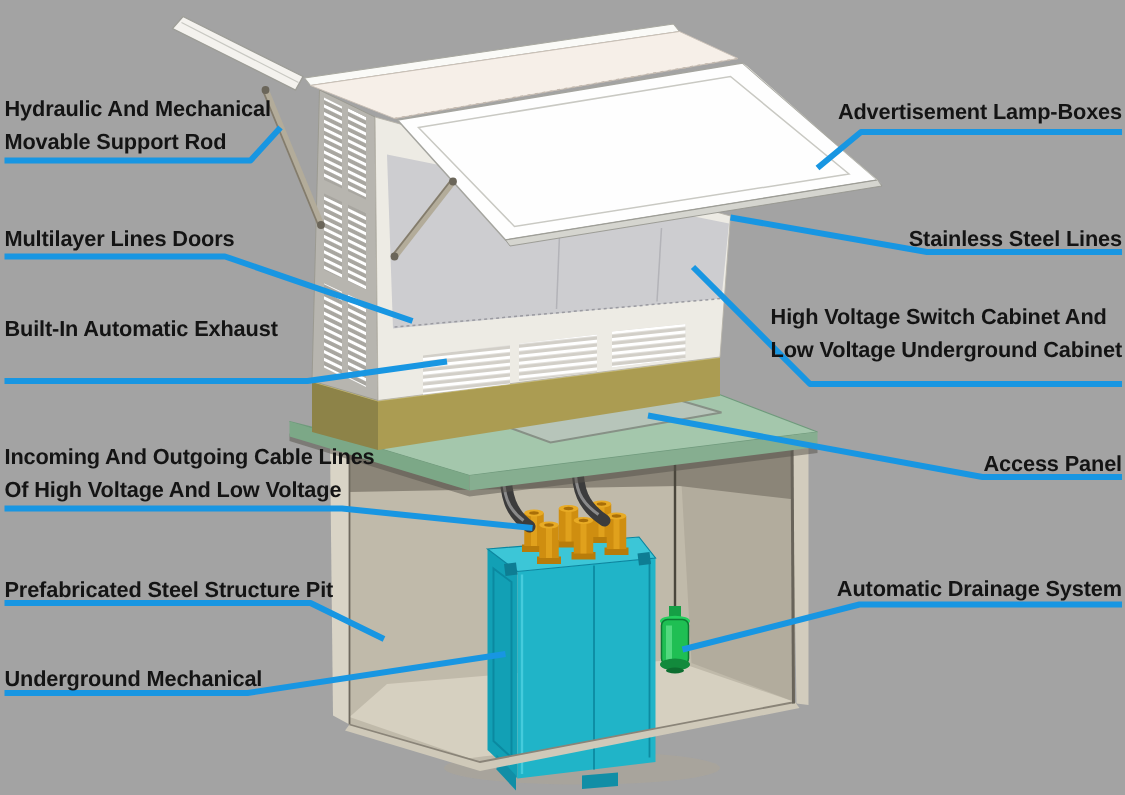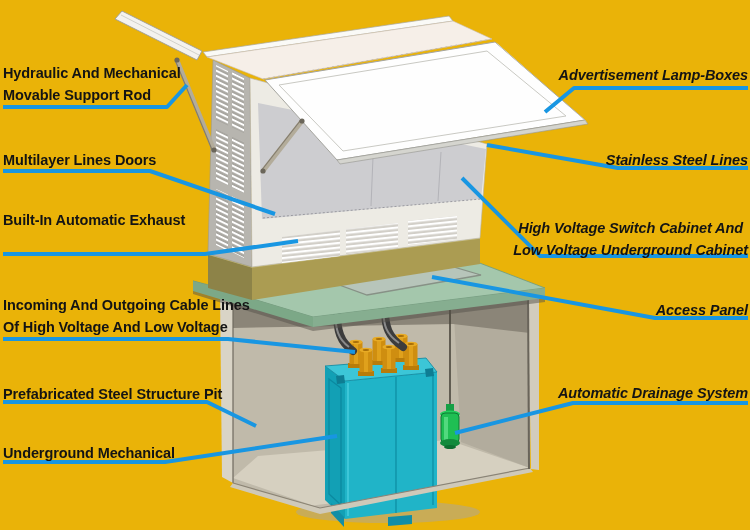--- a/index.html
+++ b/index.html
@@ -1,25 +1,25 @@
 <!DOCTYPE html>
 <html style="--c-leader: #1896e2; --c-label_text: #141414; --c-cabinet_white: #edebe4; --c-roof_cream: #f6efe8; --c-louver_gray: #b7b5af; --c-door_gray: #cdcdd0; --c-base_khaki: #ab9c52; --c-base_khaki_dark: #8d8348; --c-platform_green: #a4c7ac; --c-platform_edge_green: #7ca887; --c-access_panel_green: #b7c5ba; --c-pit_tan: #c0baaa; --c-pit_floor: #d6d0c0; --c-pit_shadow: #8b8578; --c-transformer_teal: #20b4c8; --c-transformer_teal_dark: #12a0b5; --c-transformer_teal_top: #3cc6d7; --c-bushing_orange: #cf8e10; --c-cable_dark: #3c3c3c; --c-drainage_green: #1fbf53; --c-lid_white: #fefefe;"><head>
 <meta charset="utf-8">
 <style>
   html,body{margin:0;padding:0;background:#ffffff;}
   .stage{
-    position:relative;width:750px;height:530px;background:#eab308;overflow:hidden;
+    position:relative;width:750px;height:530px;background:#a3a3a3;overflow:hidden;
     font-family:"Liberation Sans", sans-serif;
   }
   .stage svg{position:absolute;left:0;top:0;}
   .lbl{
     position:absolute;font-weight:700;font-size:14.5px;line-height:22px;
     color:var(--c-label_text,#141414);white-space:nowrap;letter-spacing:-0.1px;
   }
-  .lbl.right{text-align:center;font-style:italic;}
+  .lbl.right{text-align:left;}
   .lead{fill:none;stroke:var(--c-leader,#1896e2);stroke-width:4;stroke-linejoin:round;}
 </style>
 </head>
 <body>
 
 <div class="stage">
 
 <svg width="750" height="530" viewBox="0 0 750 530">
   <defs>
     <pattern id="p-side" patternUnits="userSpaceOnUse" width="200" height="4.6" patternTransform="rotate(26)">
@@ -199,21 +199,21 @@
 <div class="lbl" style="left:3px;top:442px">
   <div>Underground Mechanical</div>
 </div>
 
 <div class="lbl right" style="right:2px;top:64px">
   <div>Advertisement Lamp-Boxes</div>
 </div>
 <div class="lbl right" style="right:2px;top:149px">
   <div>Stainless Steel Lines</div>
 </div>
-<div class="lbl right" style="right:2px;top:217px">
+<div class="lbl right" style="right:2px;top:201px">
   <div>High Voltage Switch Cabinet And</div>
   <div>Low Voltage Underground Cabinet</div>
 </div>
 <div class="lbl right" style="right:2px;top:299px">
   <div>Access Panel</div>
 </div>
 <div class="lbl right" style="right:2px;top:382px">
   <div>Automatic Drainage System</div>
 </div>
 

